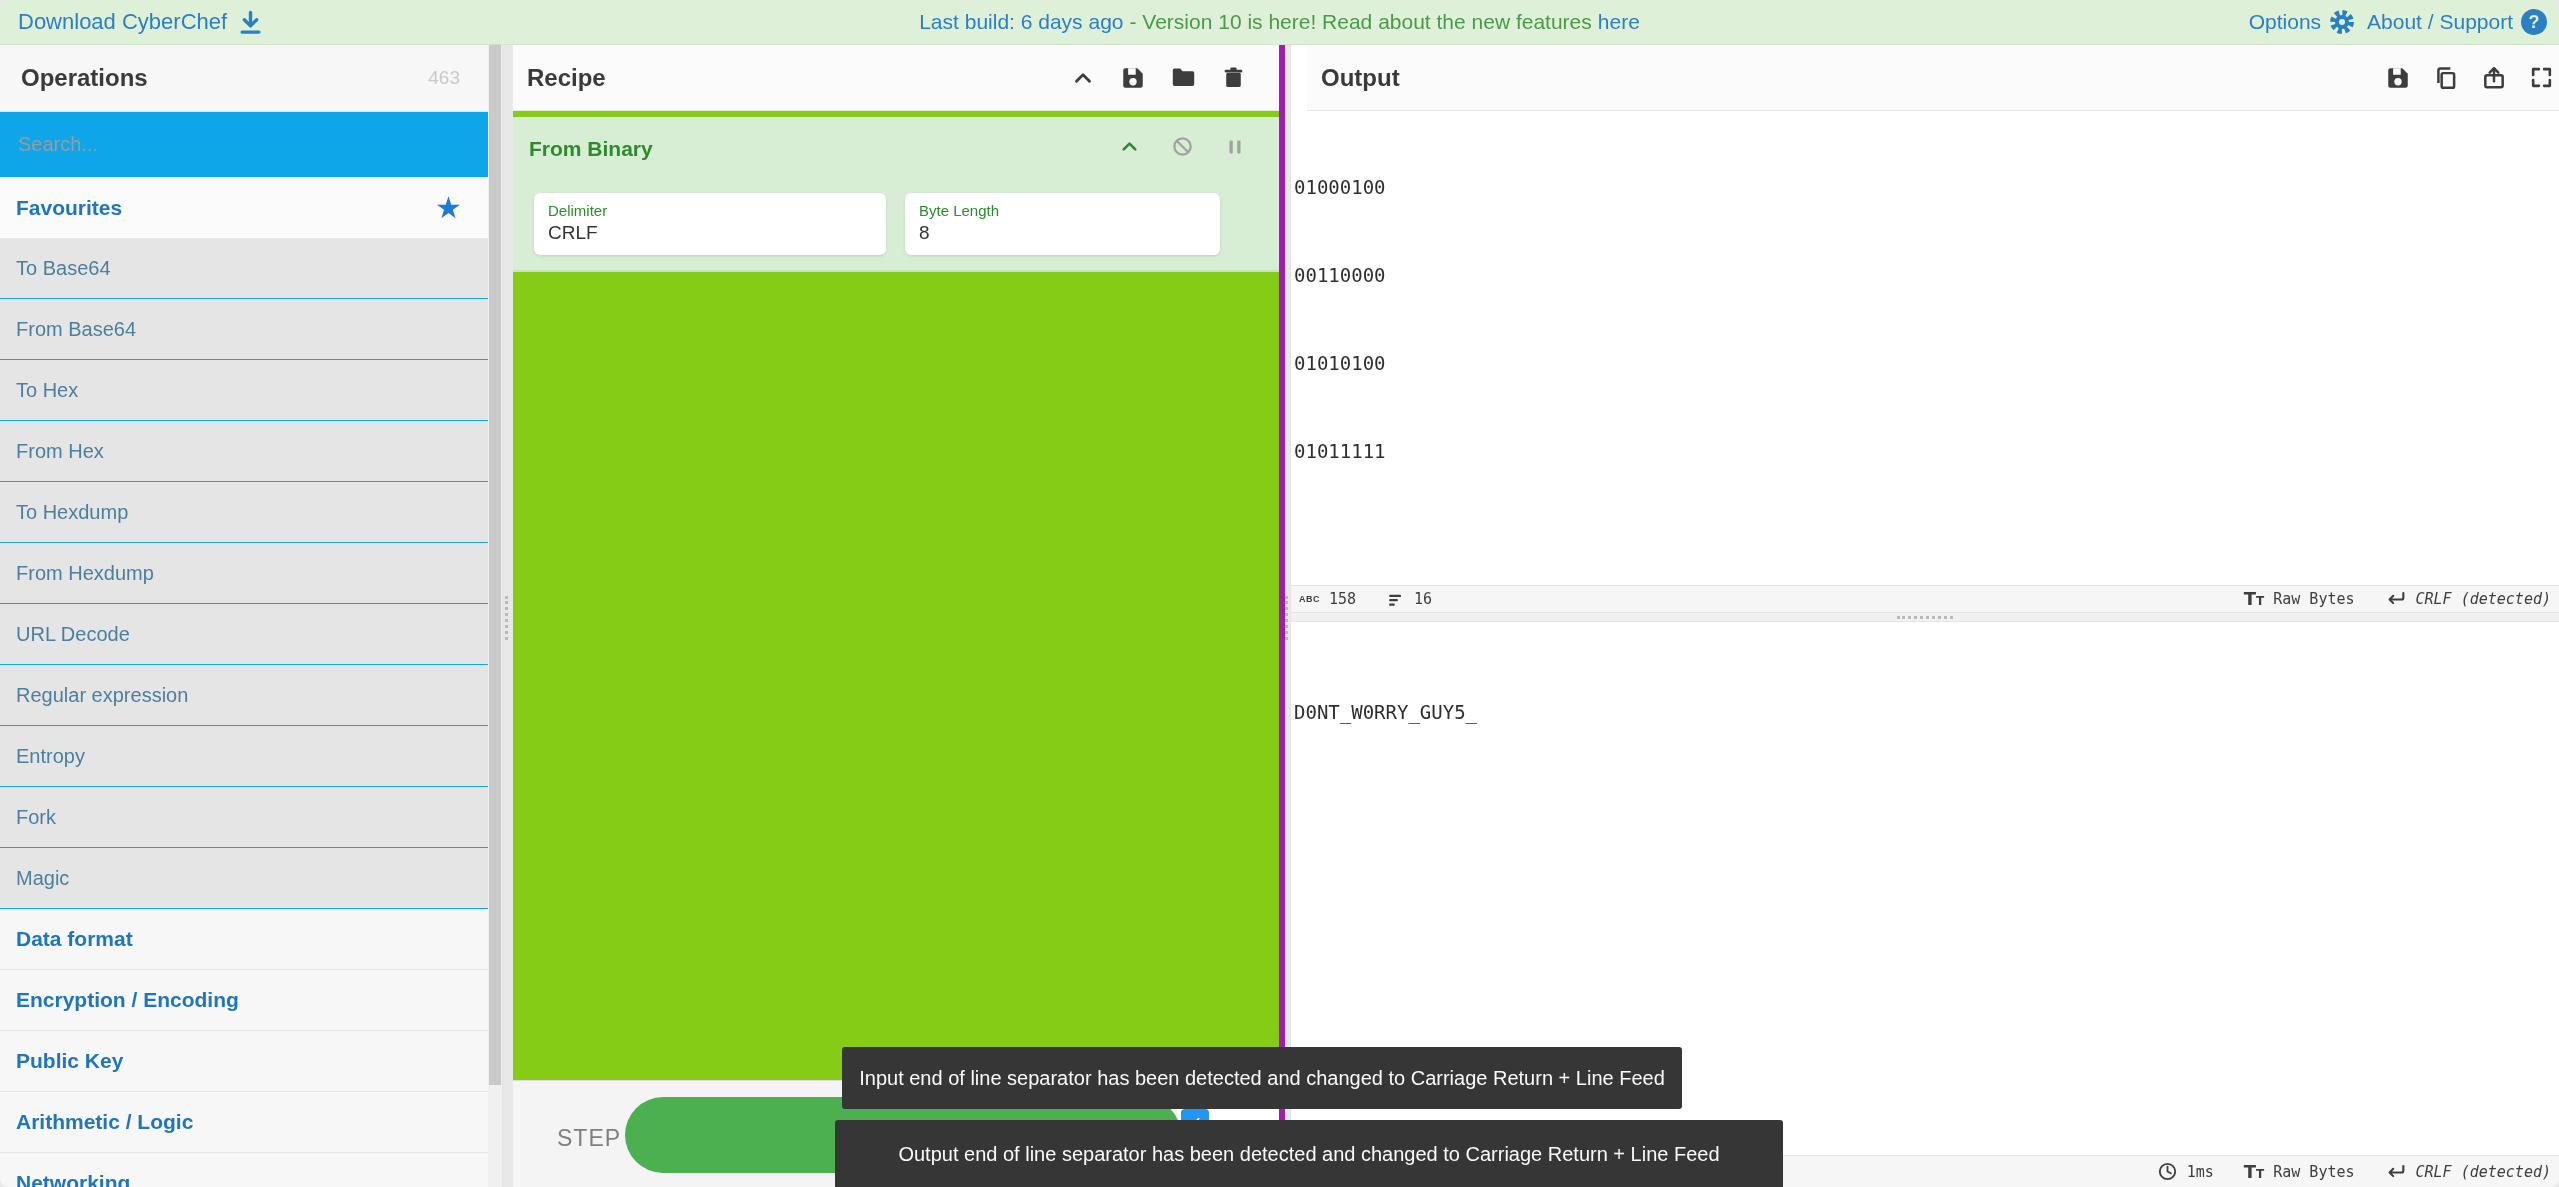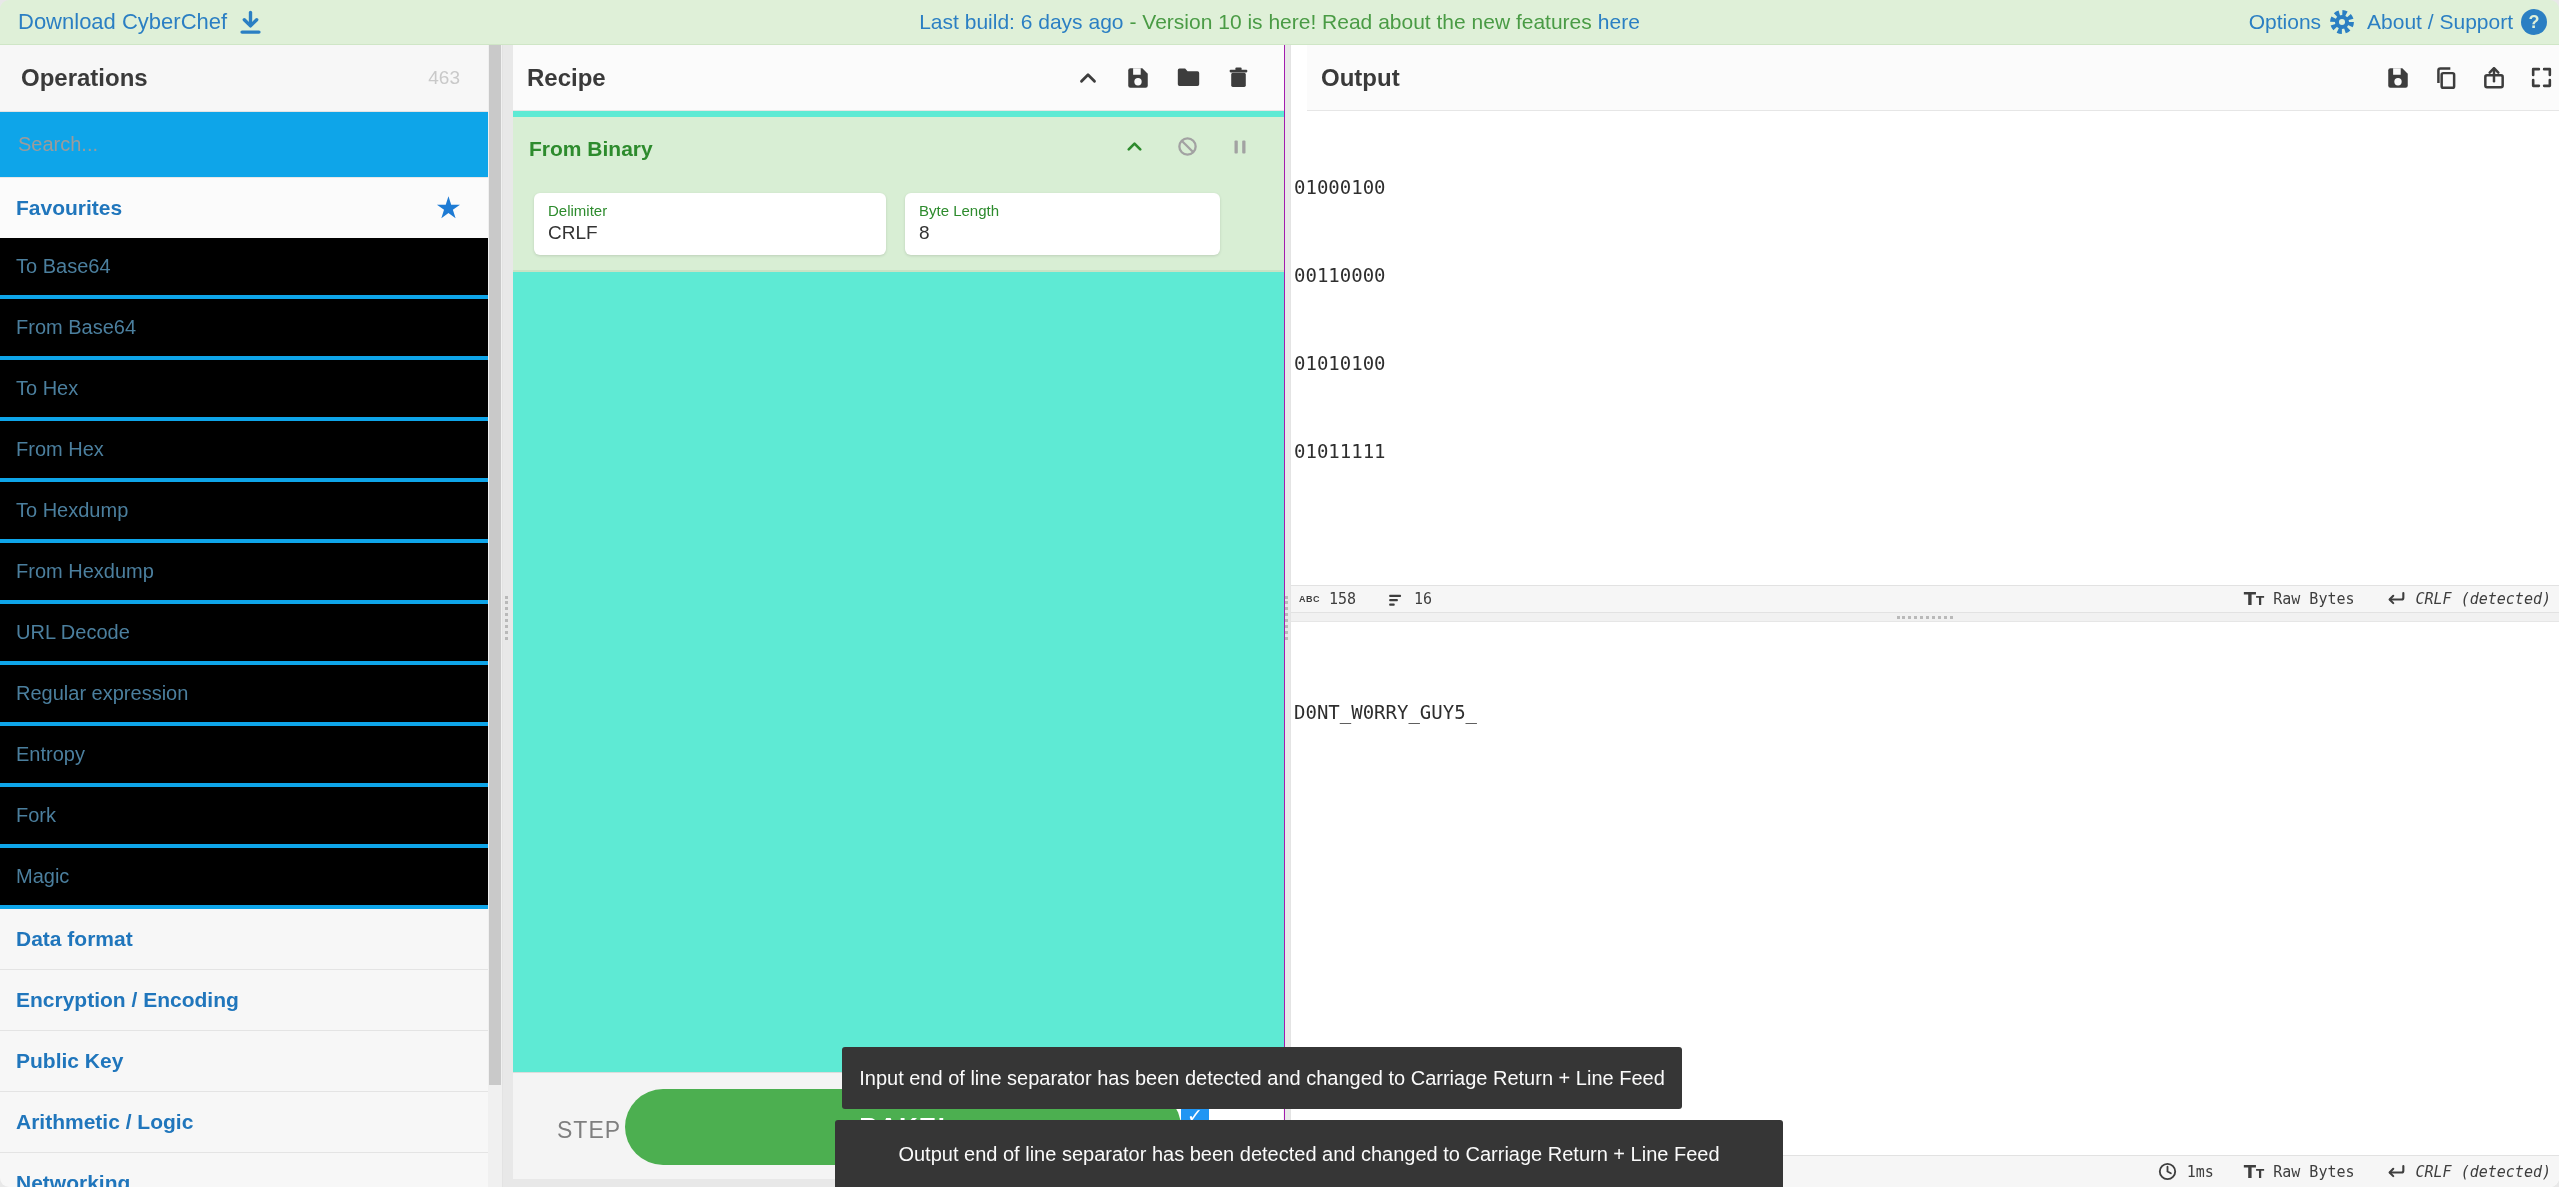--- a/index.html
+++ b/index.html
@@ -28,31 +28,31 @@
   .ops-title { margin-left:21px; font-size:24px; font-weight:bold; color:#3a3a3a; }
   .ops-count { margin-left:auto; margin-right:42px; font-size:19px; color:#c9c9c9; }
   .search-row { height:66px; background:#0ea5e9; border-bottom:1px solid #e8e8e8;
                 display:flex; align-items:center; box-sizing:border-box; }
   .search-input { border:none; outline:none; background:transparent; margin-left:16px;
                   font-size:20px; width:420px; color:#333; font-family:inherit; }
   .search-input::placeholder { color:#9b9b9b; }
   .fav-header { height:60px; background:#fbfbfb; display:flex; align-items:center; }
   .fav-title { margin-left:16px; font-size:21px; font-weight:bold; color:#2076bc; }
   .fav-star { margin-left:auto; margin-right:40px; color:#1e7bd4; font-size:30px; line-height:1; }
-  .op-item { height:61px; background:#000000; border-bottom:4px solid #0ea5e9; box-sizing:border-box;
+  .op-item { height:61px; background:#e5e5e5; border-bottom:1px solid #0ea5e9; box-sizing:border-box;
              display:flex; align-items:center; padding-left:16px; font-size:20px; color:#4b7f9e; cursor:grab; }
   .cat-item { height:61px; border-bottom:1px solid #e4e4e4; box-sizing:border-box;
               display:flex; align-items:center; padding-left:16px; font-size:21px;
               font-weight:bold; color:#2076bc; cursor:pointer; }
   .sb-track { position:absolute; right:0; top:0; bottom:0; width:14px; background:#f0f0f0; }
   .sb-thumb { position:absolute; right:1px; top:0; width:12px; height:1040px; background:#c9c9c9; }
 
   
-  .recipe-col { position:absolute; left:513px; top:45px; width:772px; bottom:8px; background:#5eead4;
-                box-sizing:border-box; border-right:1px solid #a21caf; overflow:hidden; }
+  .recipe-col { position:absolute; left:513px; top:45px; width:772px; bottom:0; background:#84cc16;
+                box-sizing:border-box; border-right:6px solid #a21caf; overflow:hidden; }
   .panel-header { height:66px; background:#fbfbfb; border-bottom:1px solid #e6e6e6;
                   display:flex; align-items:center; box-sizing:border-box; }
   .panel-title { margin-left:14px; font-size:24px; font-weight:bold; color:#3a3a3a; }
   .hdr-icons { margin-left:auto; display:flex; align-items:center; color:#3d3d3d; }
   .recipe-col .hdr-icons { margin-right:33px; gap:24px; }
   .ico { display:block; cursor:pointer; }
   .ico-static { display:block; }
 
   .op-block { position:absolute; left:0; top:72px; width:100%; height:155px; background:#d8eed4;
               border-bottom:2px solid #c9e2c4; box-sizing:border-box; }

